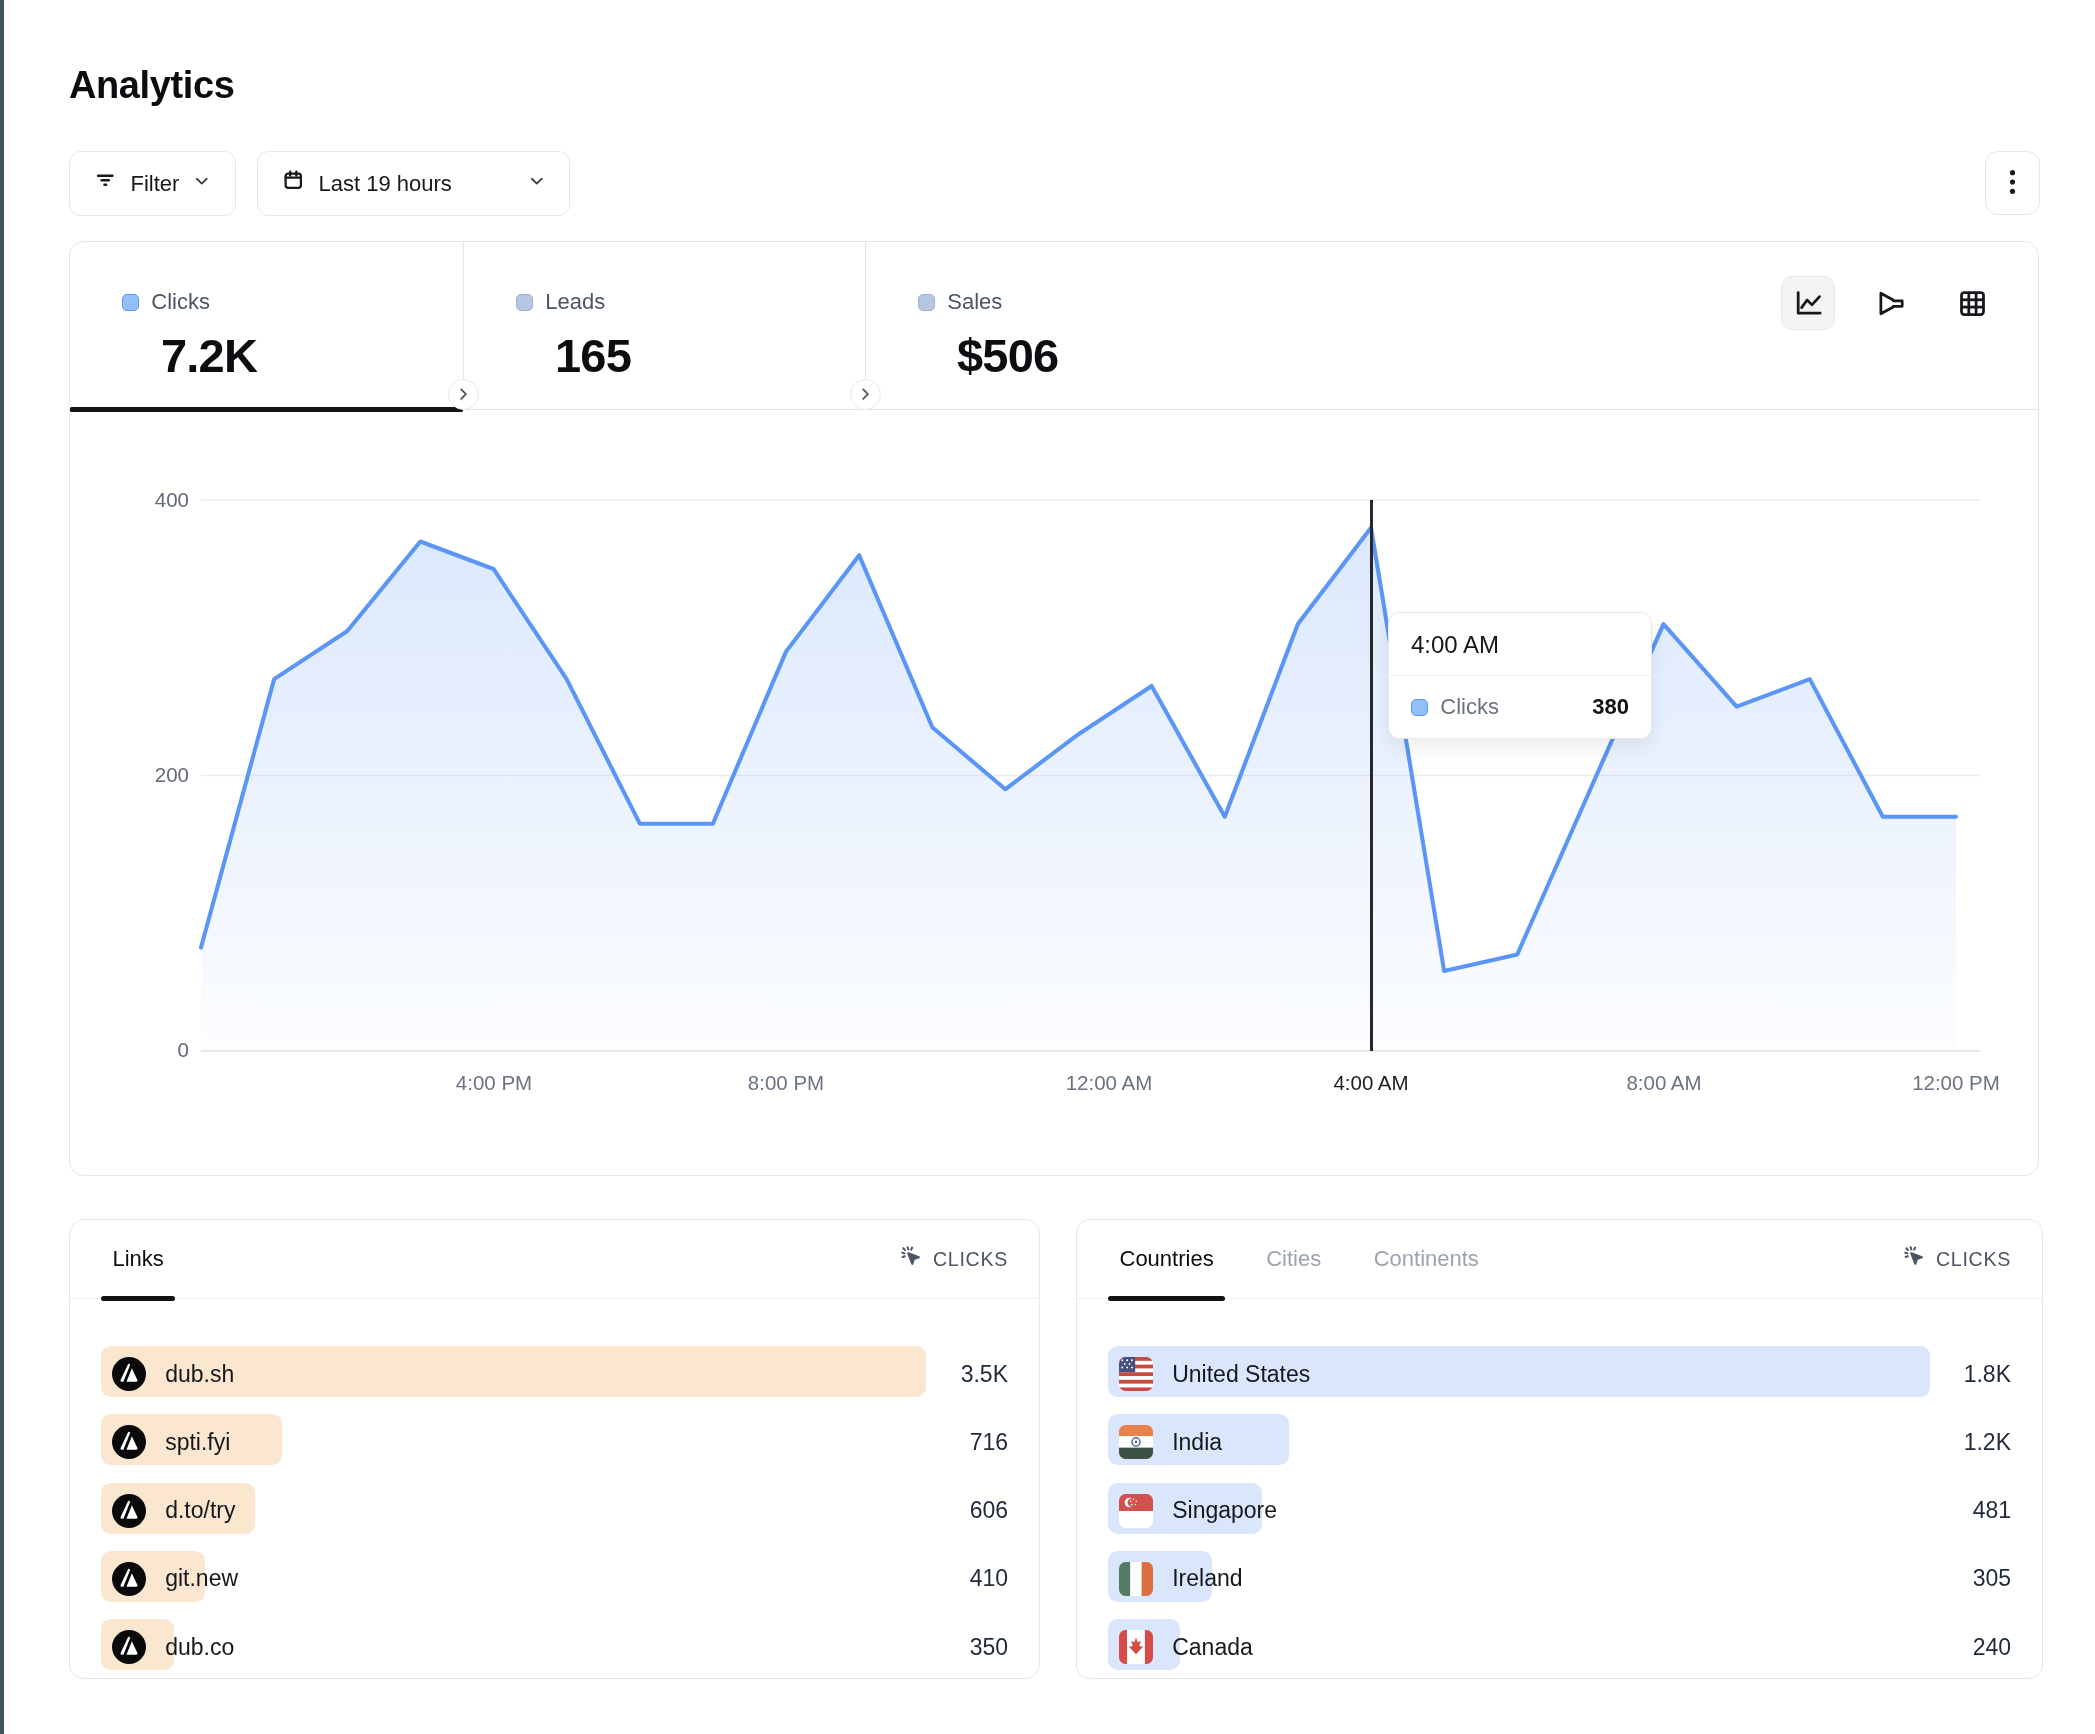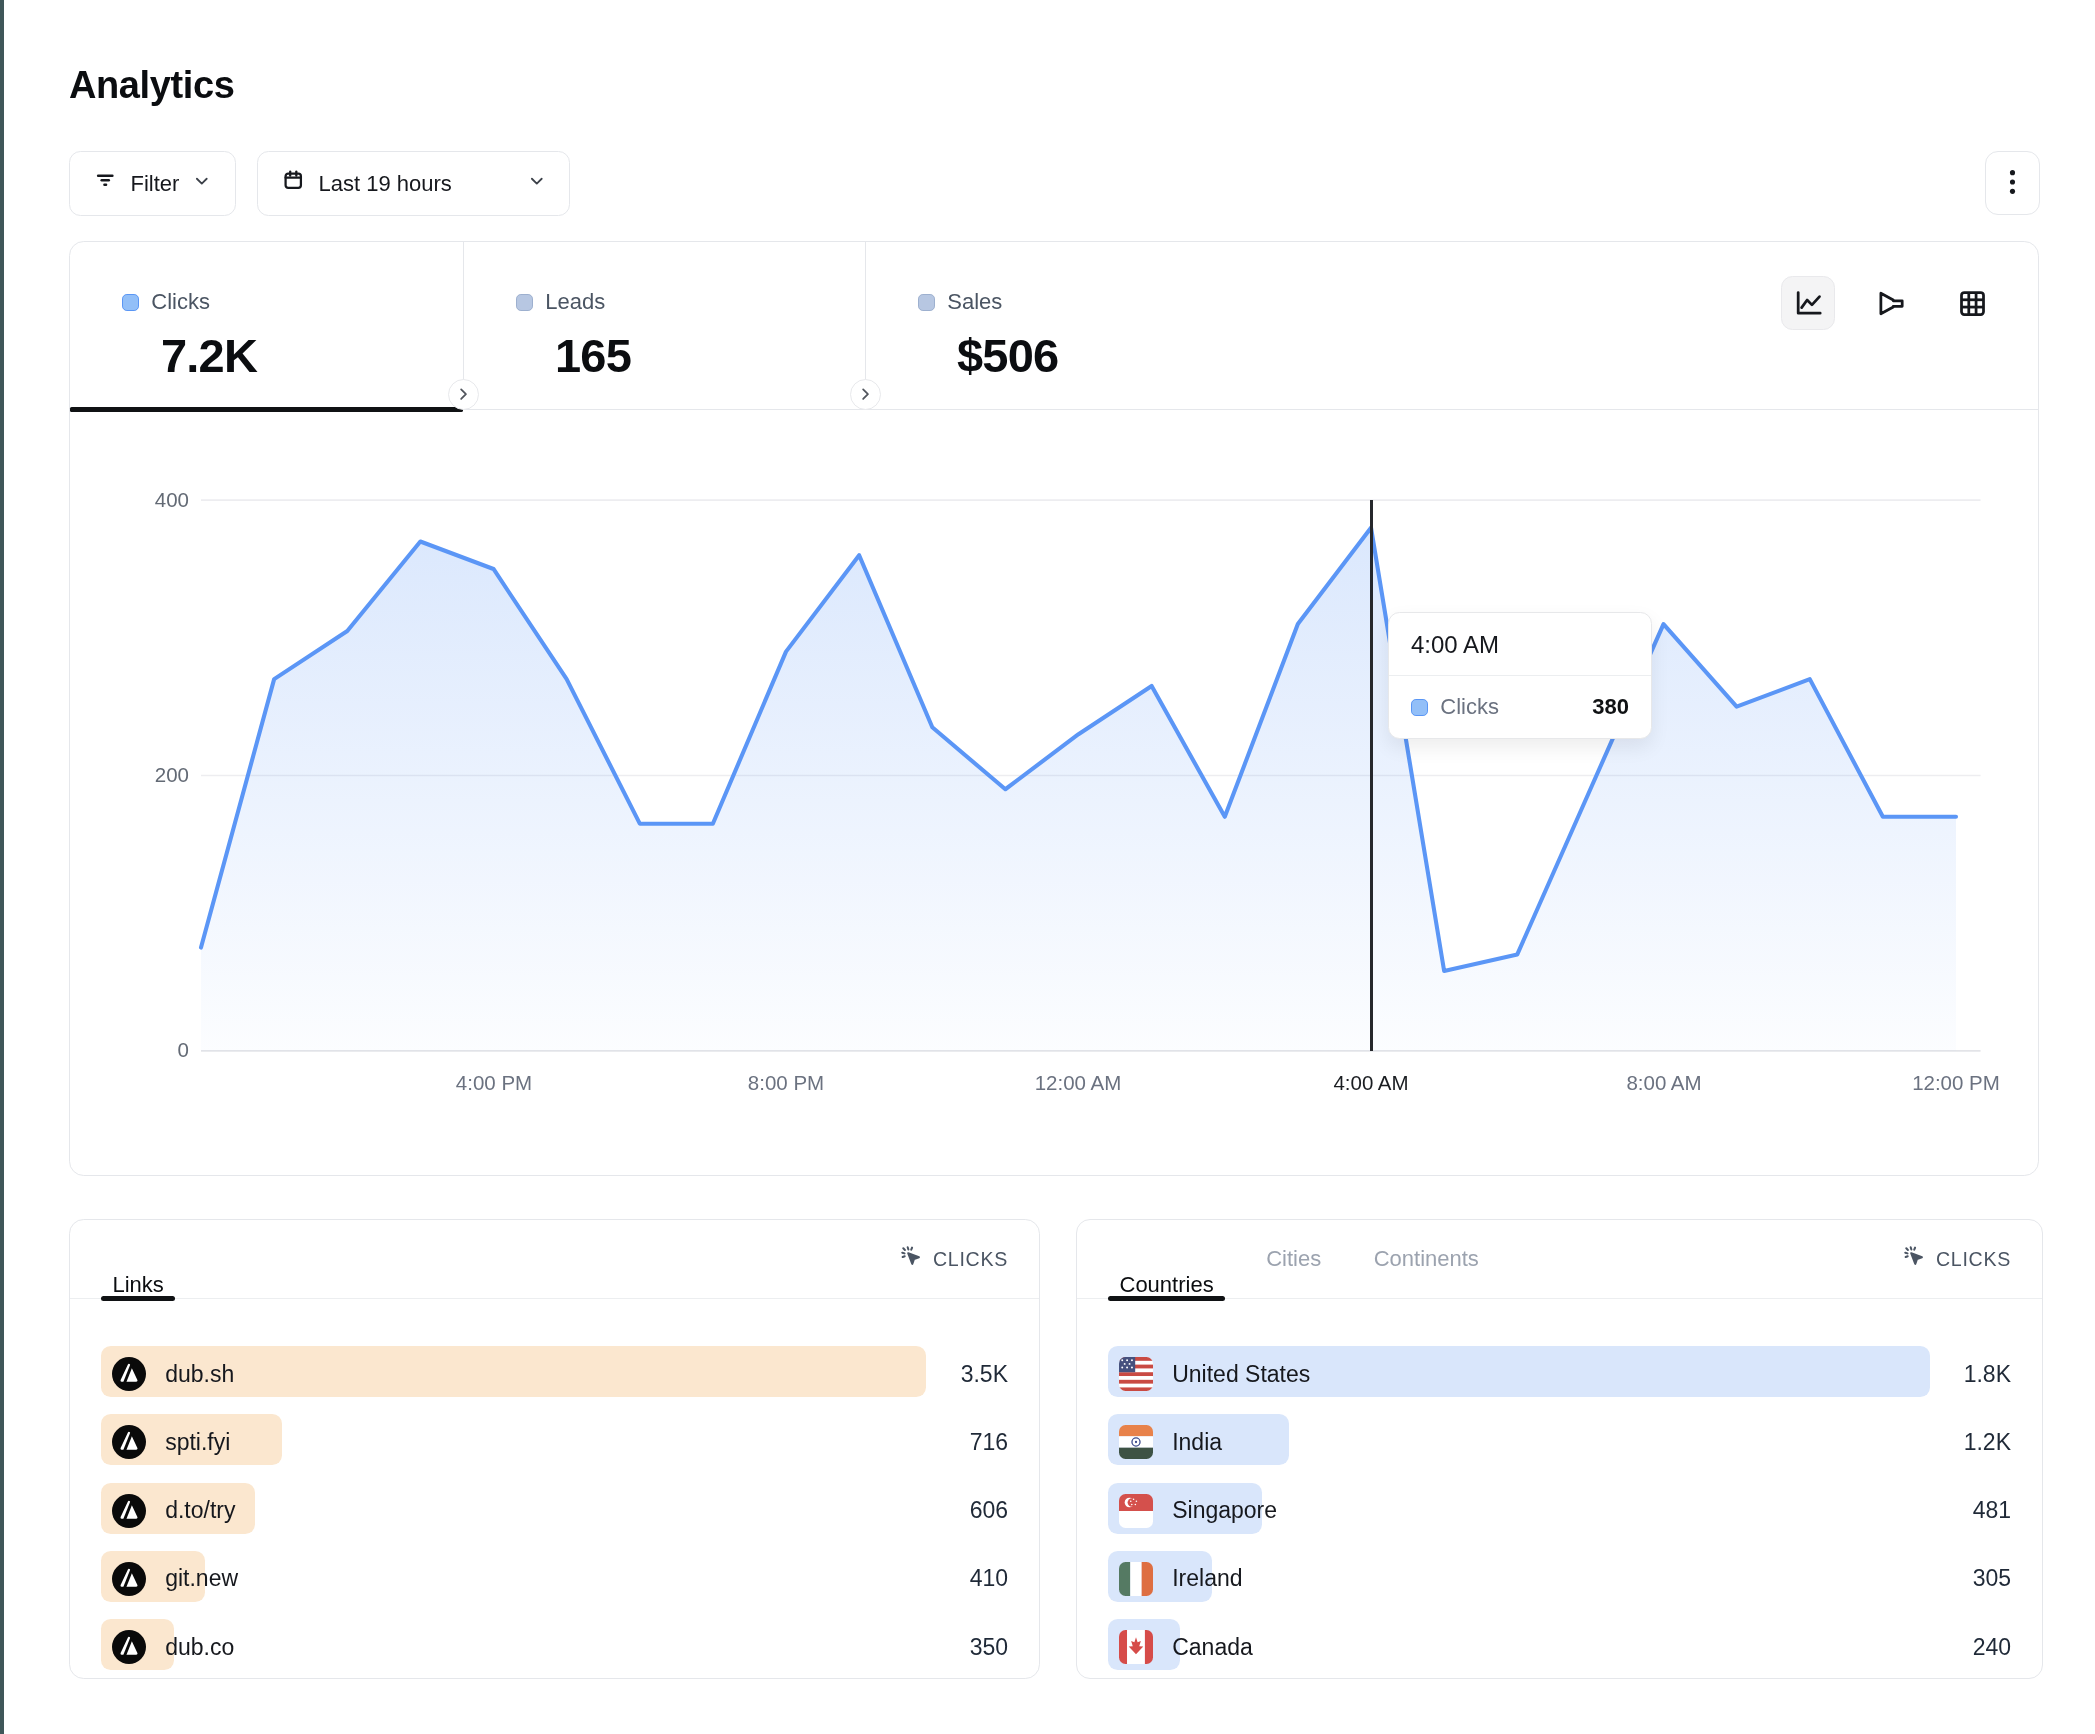--- a/index.html
+++ b/index.html
@@ -75,21 +75,21 @@
   
   .bcard {
     position:absolute; top:1219px; height:460px; background:#fff;
     border:1.6px solid #e5e7eb; border-radius:14.7px;
   }
   .bcard.links { left:65px;  width:971px; }
   .bcard.geo   { left:1072px; width:967px;border-radius:14px; }
   .bhead { position:relative; height:79px; border-bottom:1.6px solid #eceef0; display:flex; align-items:center; padding:0 31px; }
   .btabs { display:flex; gap:29.5px; height:100%; }
   .btab { display:flex; align-items:center; padding:0 11.5px; font-size:22px; color:#9ca3af; cursor:pointer; position:relative; }
-  .btab.active { color:#0b0d10; font-weight:500;align-items:flex-end; }
+  .btab.active { color:#0b0d10; font-weight:500; }
   .btab.active::after { content:""; position:absolute; left:0; bottom:-3.3px; width:100%; height:4.9px; background:#101214; border-radius:2.5px; }
   .bmetric { margin-left:auto; display:flex; align-items:center; gap:9.8px; font-size:19.6px; letter-spacing:0.7px; color:#4b5563; font-weight:500; }
   .rows { padding:47px 31px 0; display:flex; flex-direction:column; gap:12.3px; }
   .row { position:relative; height:56px; display:flex; align-items:center; cursor:pointer; }
   .rbar { position:absolute; left:0; top:0; height:51px; border-radius:9.8px; }
   .links .rbar { background:#fbe7cf; }
   .geo   .rbar { background:#d9e6fb; }
   .ric { position:relative; z-index:1; margin-left:10.6px; width:34px; height:34px; flex:0 0 auto; }
   .rname { position:relative; z-index:1; margin-left:19.6px; font-size:23px; color:#16181d; }
   .rval { position:relative; z-index:1; margin-left:auto; font-size:23px; color:#1f2937; }
@@ -230,21 +230,21 @@
         </div>
       </div>
       <div id="ylabels">
           <div class="ylab" style="top: 78px;">400</div>
           <div class="ylab" style="top: 353px;">200</div>
           <div class="ylab" style="top: 628px;">0</div>
         </div>
       <div class="xlabels" id="xlabels">
           <div class="xlab" style="left: 293px;">4:00 PM</div>
           <div class="xlab" style="left: 585px;">8:00 PM</div>
-          <div class="xlab" style="left: 877px;">12:00 AM</div>
+          <div class="xlab" style="left: 908px;">12:00 AM</div>
           <div class="xlab active" style="left: 1170px;">4:00 AM</div>
           <div class="xlab" style="left: 1463px;">8:00 AM</div>
           <div class="xlab" style="left: 1755px;">12:00 PM</div>
         </div>
     </div>
   </div>
 
   <div class="bcard links">
     <div class="bhead">
       <div class="btabs">

